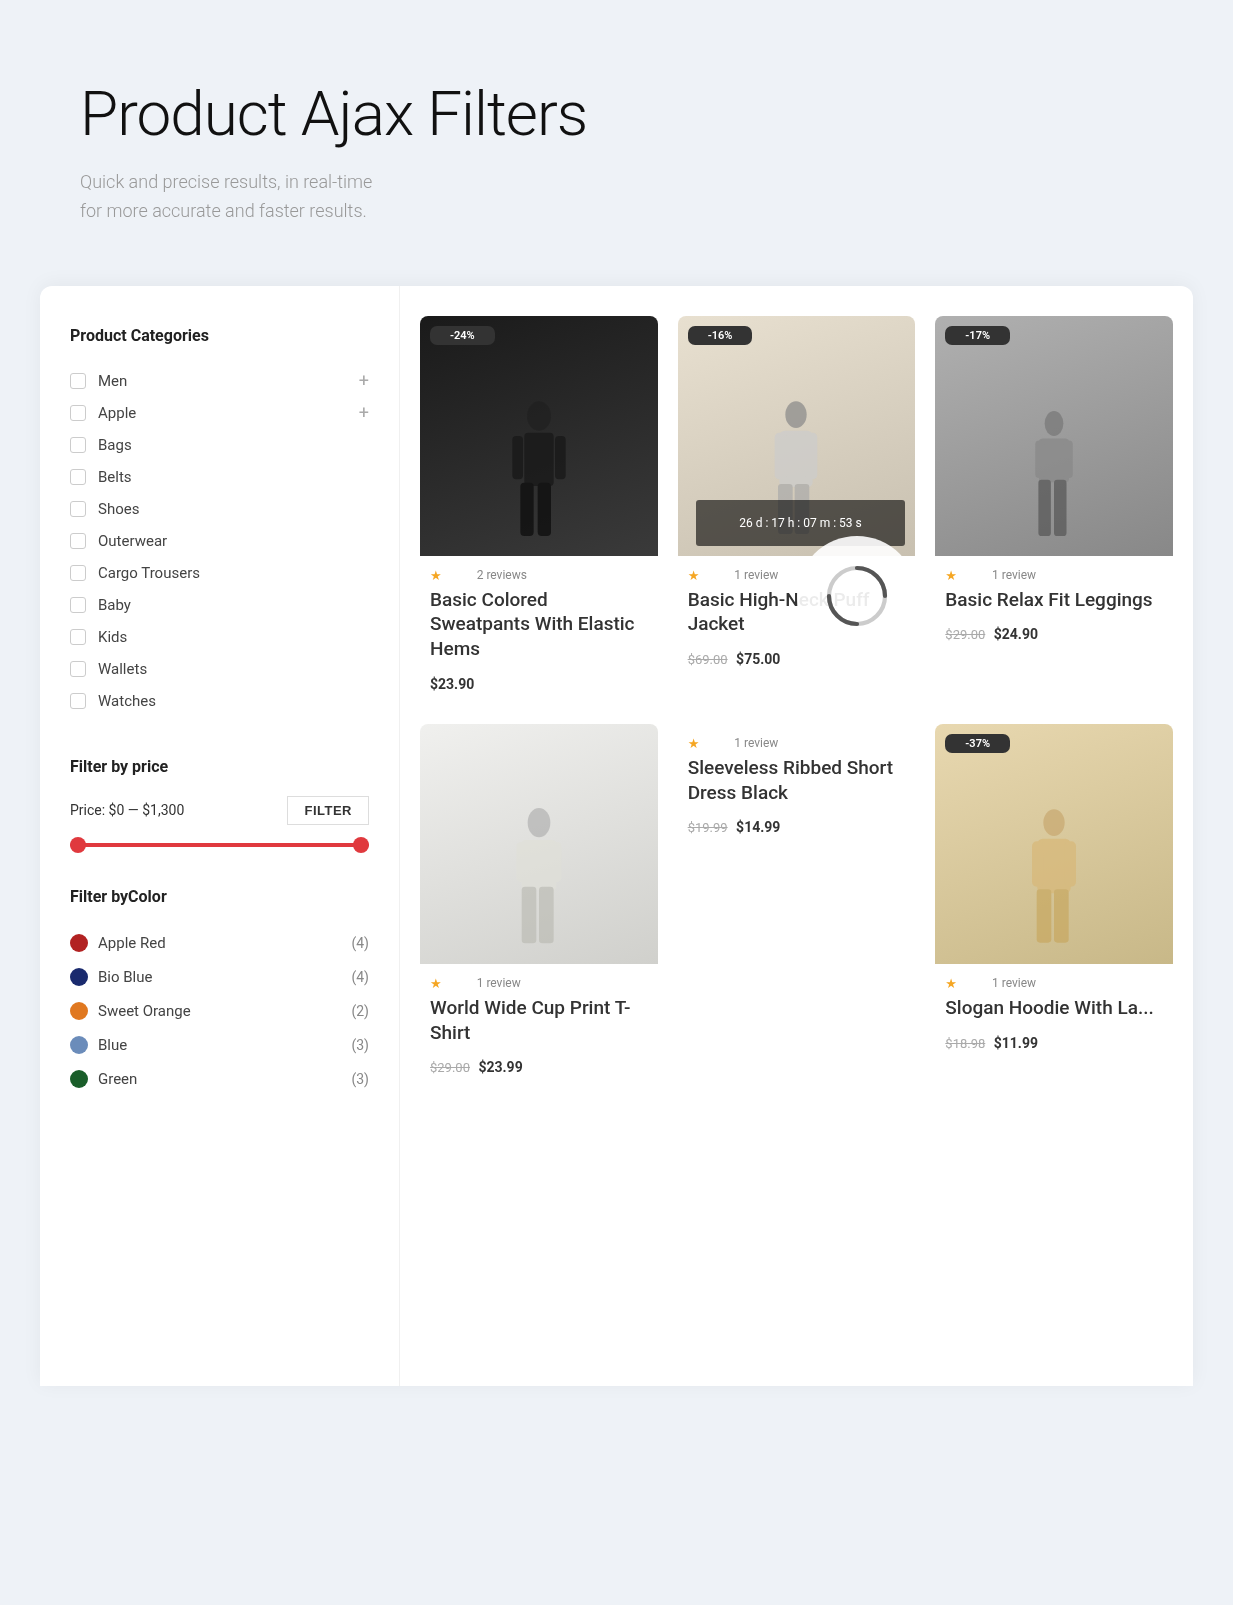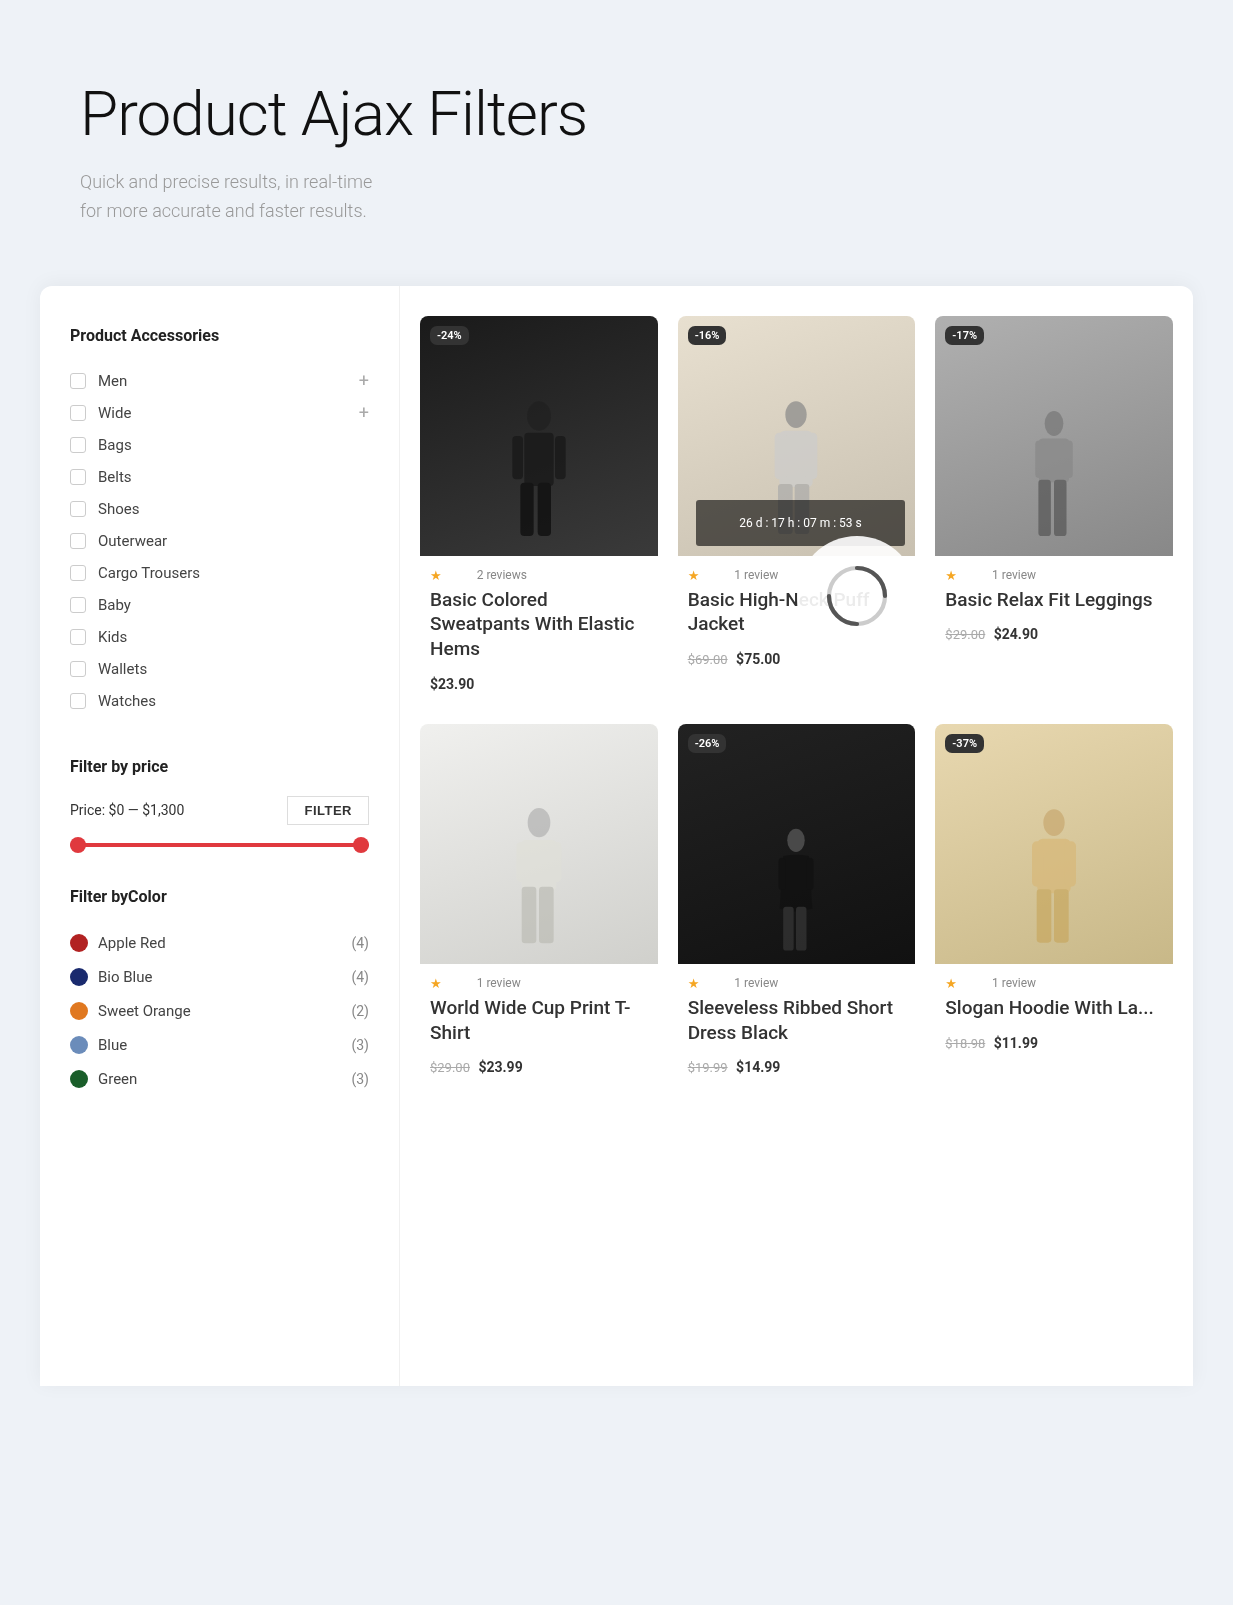--- a/index.html
+++ b/index.html
@@ -222,21 +222,21 @@
       overflow: hidden;
     }
 
     .badge {
       position: absolute;
       top: 10px;
       left: 10px;
       font-size: 11px;
       font-weight: 600;
       color: #fff;
-      padding: 3px 7px;
+      padding: 3px 20px;
       border-radius: 7px;
     }
 
     .badge-discount { background: #333; }
 
     .countdown {
       position: absolute;
       bottom: 10px;
       left: 18px;
       right: 10px;
@@ -337,35 +337,35 @@
     <span>Quick and precise results, in real-time</span><br>
     <span>for more accurate and faster results.</span>
   </p>
 </section>
 
 <div class="main-content">
 
   <aside class="sidebar">
 
     <div>
-      <h3 class="section-title">Product Accessories</h3>
+      <h3 class="section-title">Product Categories</h3>
       <ul class="category-list">
 
         <li class="category-item">
           <div class="category-item-left">
             <div class="checkbox"></div>
             <span class="category-label">Men</span>
           </div>
           <span class="expand-icon">+</span>
         </li>
 
         <li class="category-item">
           <div class="category-item-left">
             <div class="checkbox"></div>
-            <span class="category-label">Wide</span>
+            <span class="category-label">Apple</span>
           </div>
           <span class="expand-icon">+</span>
         </li>
 
         <li class="category-item">
           <div class="category-item-left">
             <div class="checkbox"></div>
             <span class="category-label">Bags</span>
           </div>
         </li>
@@ -599,31 +599,20 @@
           </div>
           <div class="product-name">World Wide Cup Print T-Shirt</div>
           <div class="product-price">
             <span class="old-price">$29.00</span>
             $23.99
           </div>
         </div>
       </div>
 
       <div class="product-card">
-        <div class="product-image-wrap img-dress">
-          <span class="badge badge-discount">-26%</span>
-          <svg viewBox="0 0 120 240" width="70" style="position:absolute;bottom:0;left:50%;transform:translateX(-50%);opacity:0.8">
-            <ellipse cx="60" cy="28" rx="15" ry="20" fill="#555"></ellipse>
-            <path d="M38 55 Q60 50 82 55 L88 145 Q60 155 32 145 Z" fill="#111"></path>
-            <rect x="30" y="58" width="12" height="55" rx="6" fill="#111"></rect>
-            <rect x="78" y="58" width="12" height="55" rx="6" fill="#111"></rect>
-            <rect x="38" y="142" width="18" height="75" rx="5" fill="#333"></rect>
-            <rect x="60" y="142" width="18" height="75" rx="5" fill="#333"></rect>
-          </svg>
-        </div>
         <div class="product-info">
           <div class="product-rating">
             <span class="star-icon">★</span>
             <span class="review-count">1 review</span>
           </div>
           <div class="product-name">Sleeveless Ribbed Short Dress Black</div>
           <div class="product-price">
             <span class="old-price">$19.99</span>
             $14.99
           </div>

